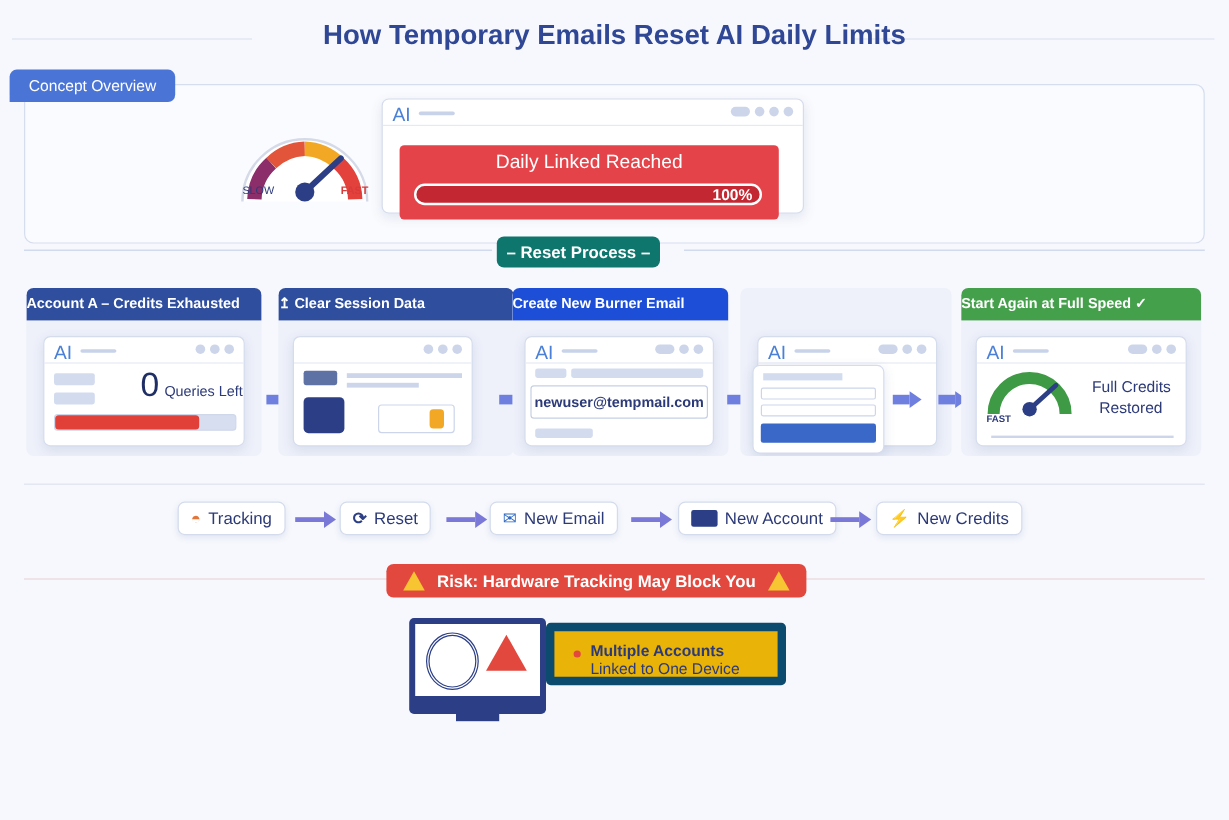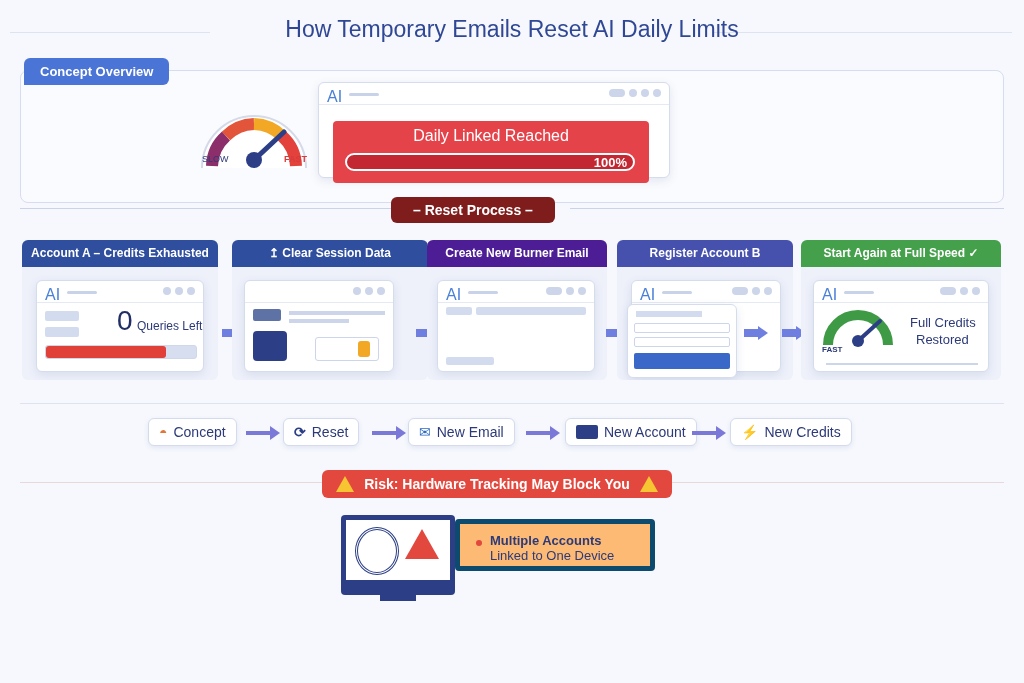--- a/index.html
+++ b/index.html
@@ -1,45 +1,45 @@
 <!DOCTYPE html>
 <html><head>
 <meta charset="utf-8">
 <style>
 *{box-sizing:border-box;margin:0;padding:0}
 body{width:1024px;height:683px;background:#f6f8fd;font-family:"Liberation Sans",sans-serif;position:relative;overflow:hidden;color:#2b3a7a}
 .abs{position:absolute}
-.title{left:0;top:16px;width:1024px;text-align:center;font-size:23px;font-weight:normal;color:#2f4794}
+.title{left:0;top:16px;width:1024px;text-align:center;font-size:23px;font-weight:bold;color:#2f4794}
 .title-line{top:32px;height:1px;background:#dde3ef}
 .overview{left:20px;top:70px;width:984px;height:133px;border:1px solid #d6ddee;border-radius:8px;background:#fafbfe}
-.tag-overview{left:24px;top:58px;background:#4a74d6;color:#fff;font-weight:bold;font-size:13px;padding:6px 16px;border-radius:6px 6px 6px 0}
+.tag-overview{left:8px;top:58px;background:#4a74d6;color:#fff;font-weight:normal;font-size:13px;padding:6px 16px;border-radius:6px 6px 6px 0}
 .win{background:#fff;border:1px solid #d5dcec;border-radius:6px;box-shadow:0 3px 10px rgba(60,80,150,.12)}
 .winbar{height:22px;border-bottom:1px solid #e5e9f3;position:relative}
 .ailogo{position:absolute;left:8px;top:5px;font-size:16px;font-weight:normal;color:#4a80d8}
 .bar-line{position:absolute;left:30px;top:10px;width:30px;height:3px;background:#c8d3ea;border-radius:2px}
 .dots{position:absolute;right:8px;top:6px;display:flex;gap:4px}
 .dots i{display:block;width:8px;height:8px;border-radius:50%;background:#ccd5ea}
 .dots i.pill{width:16px;border-radius:4px}
 .limit-box{left:14px;top:38px;width:316px;height:62px;background:#e5434a;border-radius:4px;text-align:center}
 .limit-text{color:#fff;font-size:16px;margin-top:6px}
 .progress{position:absolute;left:12px;top:32px;width:290px;height:18px;border:2px solid #fff;border-radius:9px;background:#c22732}
 .progress span{position:absolute;right:6px;top:0;font-size:13px;font-weight:bold;color:#fff}
-.reset-tag{left:391px;top:197px;background:#7f1d1d;color:#fff;font-weight:bold;font-size:14px;padding:5px 22px;border-radius:6px}
+.reset-tag{left:414px;top:197px;background:#0f766e;color:#fff;font-weight:bold;font-size:14px;padding:5px 8px;border-radius:6px}
 .step{width:196px;height:140px;top:240px;background:#eef1fa;border-radius:6px;overflow:hidden}
-.step-head{height:27px;line-height:27px;color:#fff;font-weight:bold;font-size:12px;text-align:center}
+.step-head{height:27px;line-height:27px;color:#fff;font-weight:bold;font-size:12px;text-align:left}
 .arrow{width:24px;height:14px;top:326px}
 .arrow:before{content:"";position:absolute;left:0;top:3px;width:14px;height:8px;background:#6e7fe0}
 .arrow:after{content:"";position:absolute;left:14px;top:0;border-left:10px solid #6e7fe0;border-top:7px solid transparent;border-bottom:7px solid transparent}
 .chip{top:418px;height:28px;background:#fff;border:1px solid #d4dbec;border-radius:6px;display:flex;align-items:center;gap:6px;padding:0 10px;font-size:14px;color:#2c3a78;box-shadow:0 2px 5px rgba(60,80,150,.1)}
 .chip-arrow{top:428px;width:34px;height:10px}
 .chip-arrow:before{content:"";position:absolute;left:0;top:3px;width:24px;height:4px;background:#7b79d8}
 .chip-arrow:after{content:"";position:absolute;left:24px;top:-2px;border-left:10px solid #7b79d8;border-top:7px solid transparent;border-bottom:7px solid transparent}
 .risk{left:322px;top:470px;width:350px;height:28px;background:#e2483e;border-radius:6px;color:#fff;font-weight:bold;font-size:14px;display:flex;align-items:center;justify-content:center;gap:10px}
 .warn{display:inline-block;width:0;height:0;border-left:9px solid transparent;border-right:9px solid transparent;border-bottom:16px solid #f7c532;position:relative}
-.note{left:455px;top:519px;width:200px;height:52px;background:#fdba74;border:5px solid #0c4a6e;border-radius:4px;padding:9px 14px 0 30px;font-size:13px}
+.note{left:455px;top:519px;width:200px;height:52px;background:#eab308;border:7px solid #0c4a6e;border-radius:4px;padding:9px 14px 0 30px;font-size:13px}
 .note b{display:block;color:#2c3a78}
 .note .dot{position:absolute;left:16px;top:16px;width:6px;height:6px;border-radius:50%;background:#e2483e}
 </style>
 </head>
 <body>
 
 <div class="abs title-line" style="left:10px;width:200px"></div>
 <div class="abs title-line" style="left:712px;width:300px"></div>
 <div class="abs title">How Temporary Emails Reset AI Daily Limits</div>
 
@@ -121,40 +121,40 @@
     <div class="abs" style="left:44px;top:38px;width:60px;height:4px;background:#ccd5ea"></div>
     <div class="abs" style="left:8px;top:50px;width:34px;height:30px;background:#2c3f86;border-radius:4px"></div>
     <div class="abs" style="left:70px;top:56px;width:64px;height:24px;background:#fff;border:1px solid #ccd5ea;border-radius:3px">
         <span style="position:absolute;right:8px;top:3px;width:12px;height:16px;background:#f2a824;border-radius:3px"></span>
       </div>
   </div>
 </div>
 <div class="abs arrow" style="left:416px"></div>
 
 <div class="abs step" style="left:427px;width:180px">
-  <div class="step-head" style="background:#4c1d95">Create New Burner Email</div>
+  <div class="step-head" style="background:#1d4ed8">Create New Burner Email</div>
   <div class="abs win" style="left:10px;top:40px;width:158px;height:92px">
     <div class="winbar">
         <span class="ailogo">AI</span>
         <div class="bar-line"></div>
         <div class="dots">
           <i class="pill"></i>
           <i></i>
           <i></i>
         </div>
       </div>
     <div class="abs" style="left:8px;top:26px;width:26px;height:8px;background:#d3dbef;border-radius:2px"></div>
     <div class="abs" style="left:38px;top:26px;width:110px;height:8px;background:#d3dbef;border-radius:2px"></div>
+    <div class="abs" style="left:4px;top:40px;width:148px;height:28px;border:1px solid #c6cfe4;border-radius:3px;font-size:12px;font-weight:bold;color:#2c3a78;display:flex;align-items:center;justify-content:center">newuser@tempmail.com</div>
     <div class="abs" style="left:8px;top:76px;width:48px;height:8px;background:#d3dbef;border-radius:2px"></div>
   </div>
 </div>
 <div class="abs arrow" style="left:606px"></div>
 
 <div class="abs step" style="left:617px;width:176px">
-  <div class="step-head" style="background:#4651ae">Register Account B</div>
   <div class="abs win" style="left:14px;top:40px;width:150px;height:92px">
     <div class="winbar">
         <span class="ailogo">AI</span>
         <div class="bar-line"></div>
         <div class="dots">
           <i class="pill"></i>
           <i></i>
           <i></i>
         </div>
       </div>
@@ -190,21 +190,21 @@
     <span class="abs" style="left:96px;top:34px;font-size:13px;color:#2c3a78">Full Credits</span>
     <span class="abs" style="left:102px;top:51px;font-size:13px;color:#2c3a78">Restored</span>
     <div class="abs" style="left:12px;top:82px;width:152px;height:2px;background:#ccd5ea"></div>
   </div>
 </div>
 
 <div class="abs" style="left:20px;top:403px;width:984px;height:1px;background:#dde3ef"></div>
 
 <div class="abs chip" style="left:148px">
     <span style="color:#e2753a">◓</span>
-    <span>Concept</span>
+    <span>Tracking</span>
   </div>
 <div class="abs chip-arrow" style="left:246px"></div>
 <div class="abs chip" style="left:283px">
     <span style="color:#2c3f86;font-weight:bold">⟳</span>
     <span>Reset</span>
   </div>
 <div class="abs chip-arrow" style="left:372px"></div>
 <div class="abs chip" style="left:408px">
     <span style="color:#2f6ac2">✉</span>
     <span>New Email</span>

